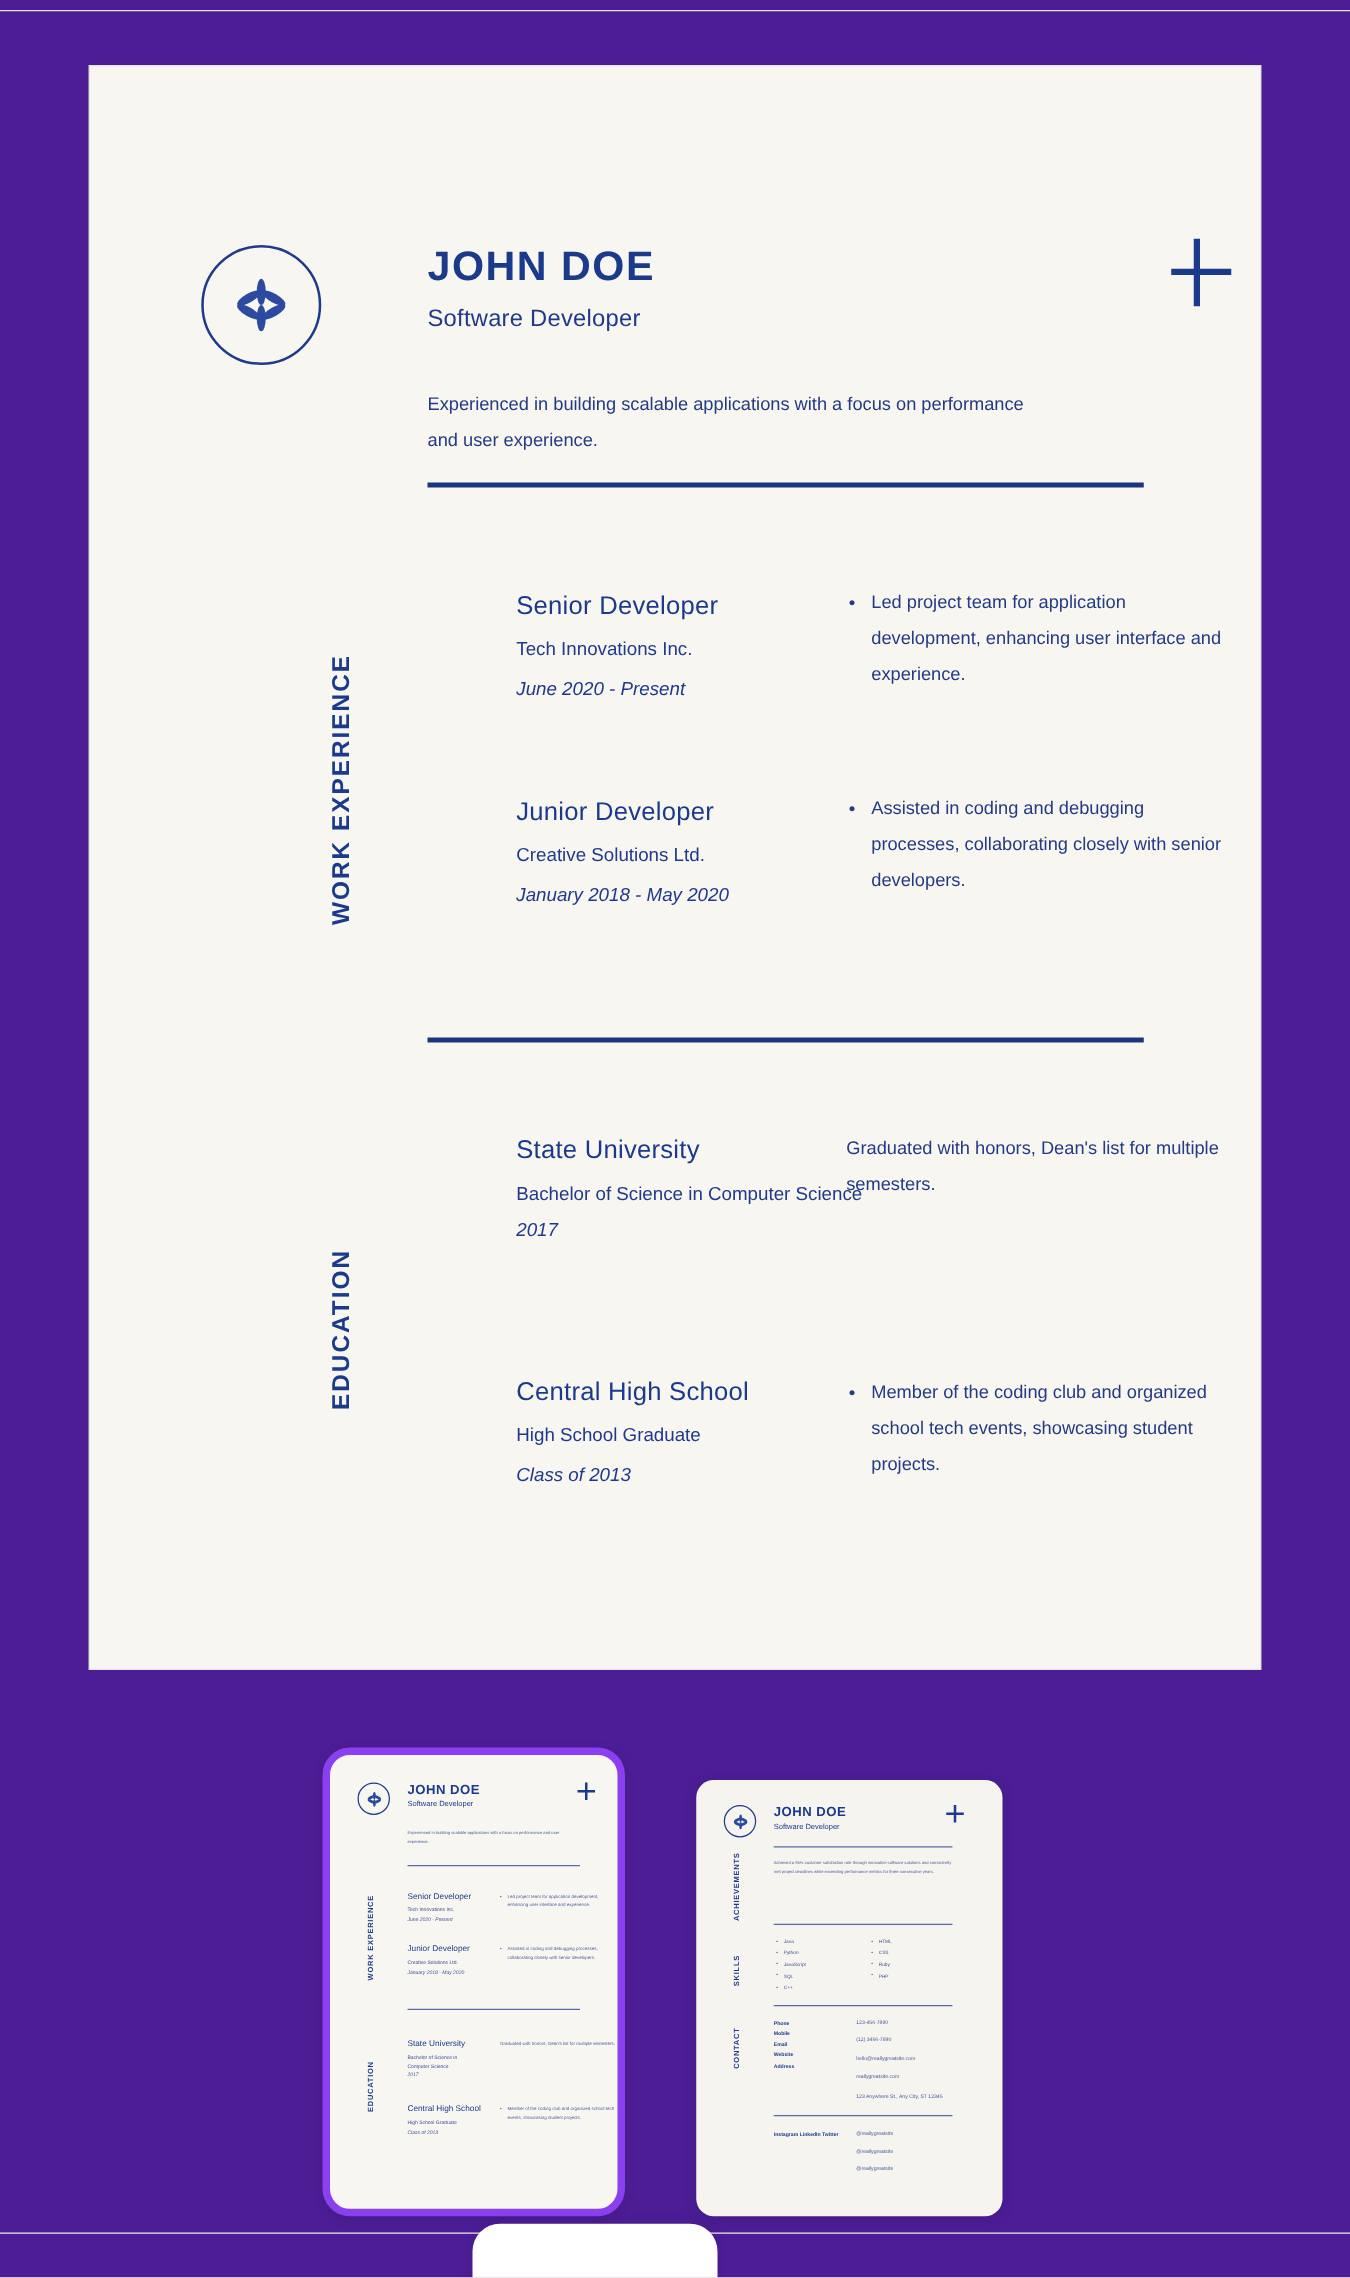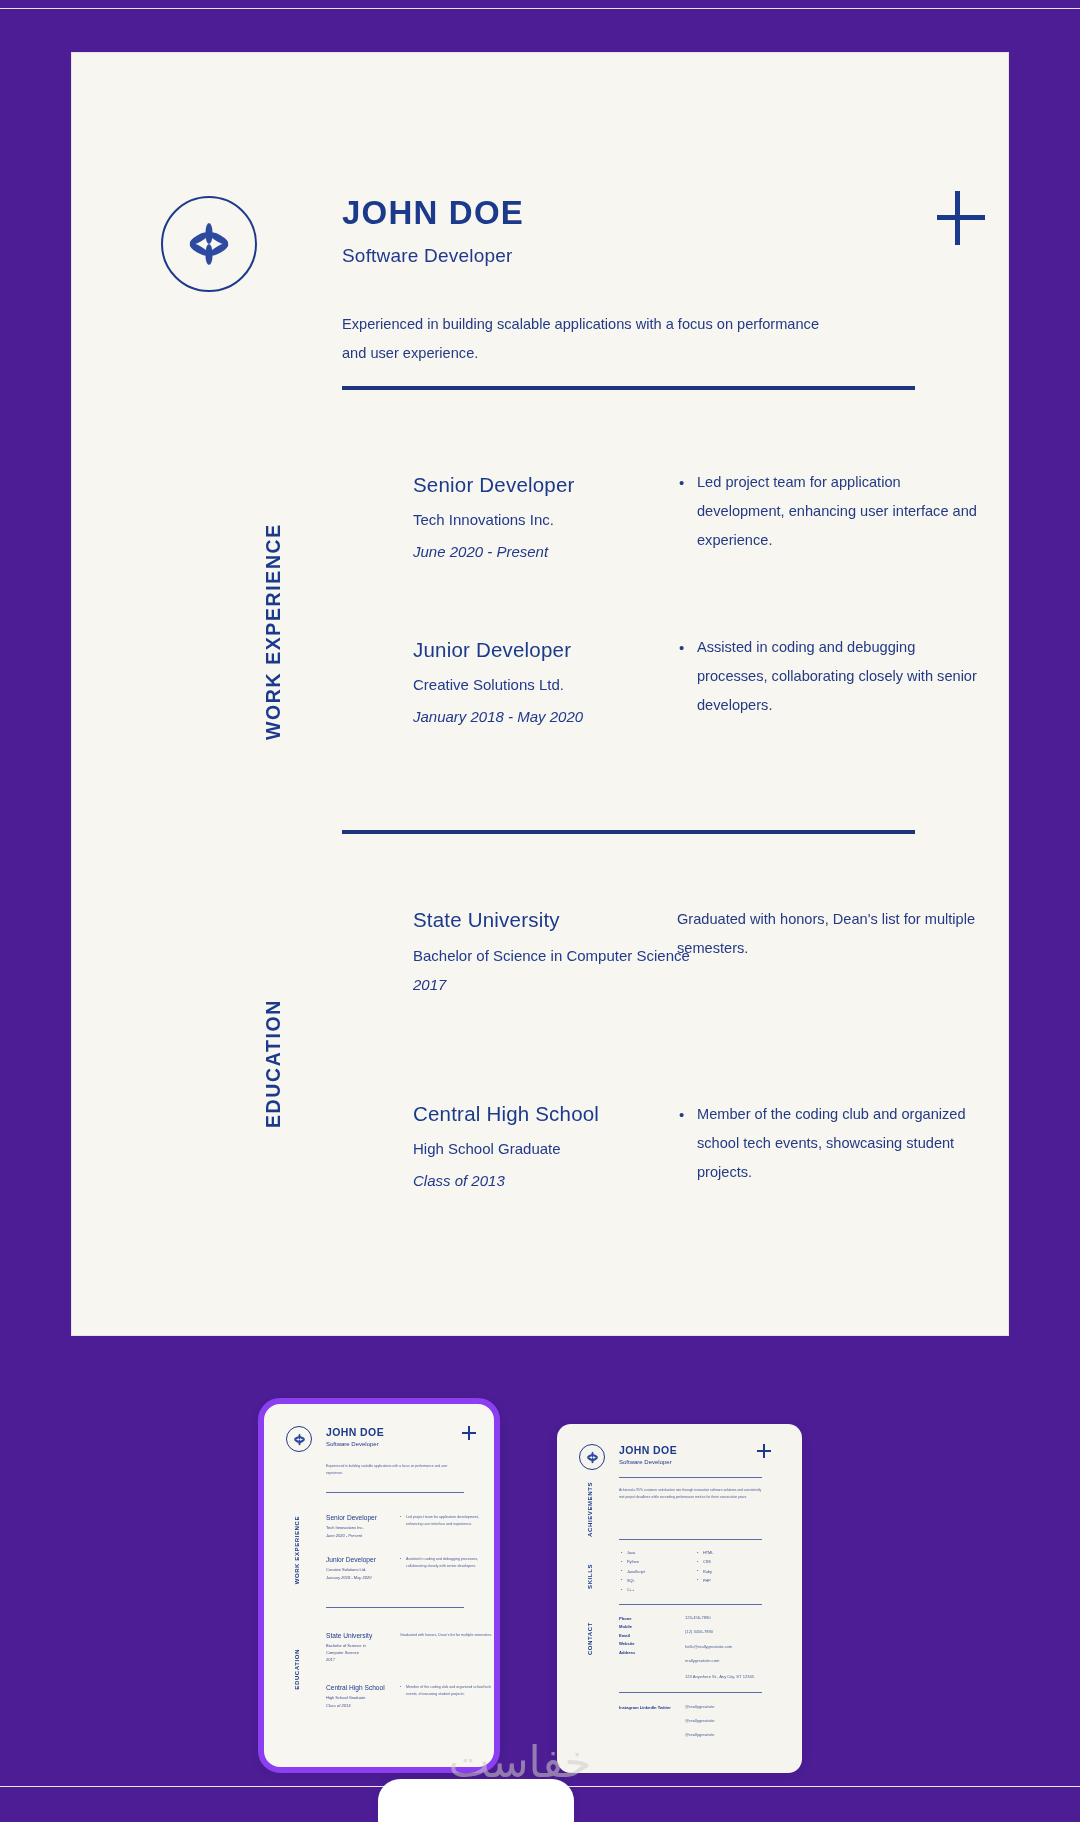--- a/index.html
+++ b/index.html
@@ -345,17 +345,16 @@
       <div class="t-ctval" style="left:128px; top:250px;">123 Anywhere St., Any City, ST 12345</div>
 
       <div class="t-div" style="left:62px; top:268px; width:143px;"></div>
       <div class="t-ctlabel" style="left:62px; top:280px;">Instagram LinkedIn Twitter</div>
       <div class="t-ctval" style="left:128px; top:280px;">@reallygreatsite</div>
       <div class="t-ctval" style="left:128px; top:294px;">@reallygreatsite</div>
       <div class="t-ctval" style="left:128px; top:308px;">@reallygreatsite</div>
     </div>
   </div>
 
-  <div class="watermark">خفاست</div>
   <div class="bottom-rule"></div>
   <div class="bottom-pill"></div>
 
 </div>
 
 </body></html>

